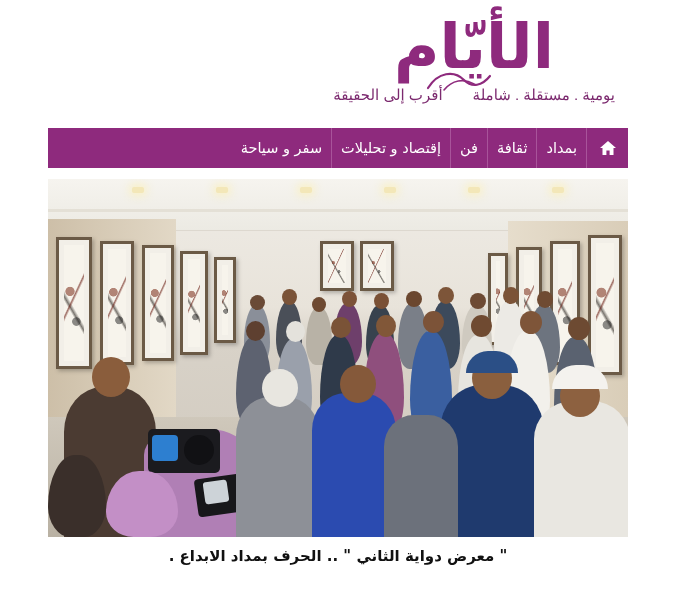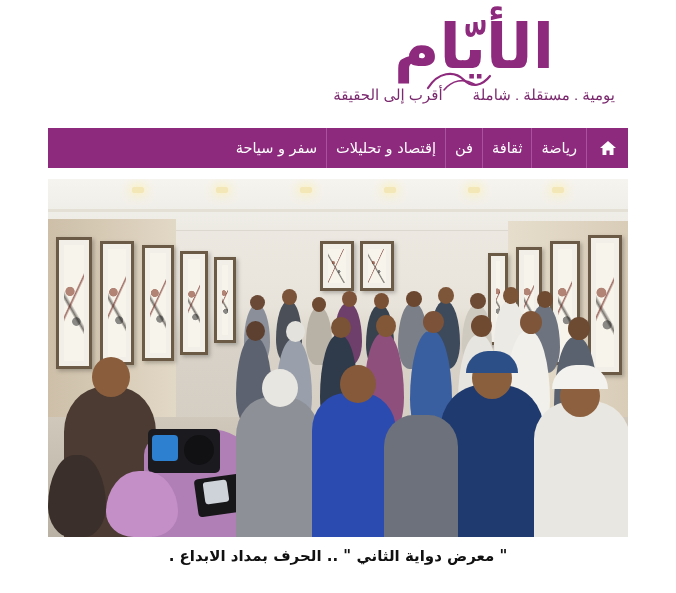--- a/index.html
+++ b/index.html
@@ -195,21 +195,21 @@
       </svg>
     </div>
   </div>
 
   <div class="navbar">
     <div class="nav-home">
       <svg width="18" height="16" viewBox="0 0 18 16">
         <path d="M9 1 L17 8 H14.5 V15 H10.6 V10.5 H7.4 V15 H3.5 V8 H1 Z" fill="#ffffff"></path>
       </svg>
     </div>
-    <div class="nav-item">رياضة</div>
+    <div class="nav-item">بمداد</div>
     <div class="nav-item">ثقافة</div>
     <div class="nav-item">فن</div>
     <div class="nav-item">إقتصاد و تحليلات</div>
     <div class="nav-item">سفر و سياحة</div>
   </div>
 
   <div class="article">
 
     <div class="photo">
       <div class="room"></div>

